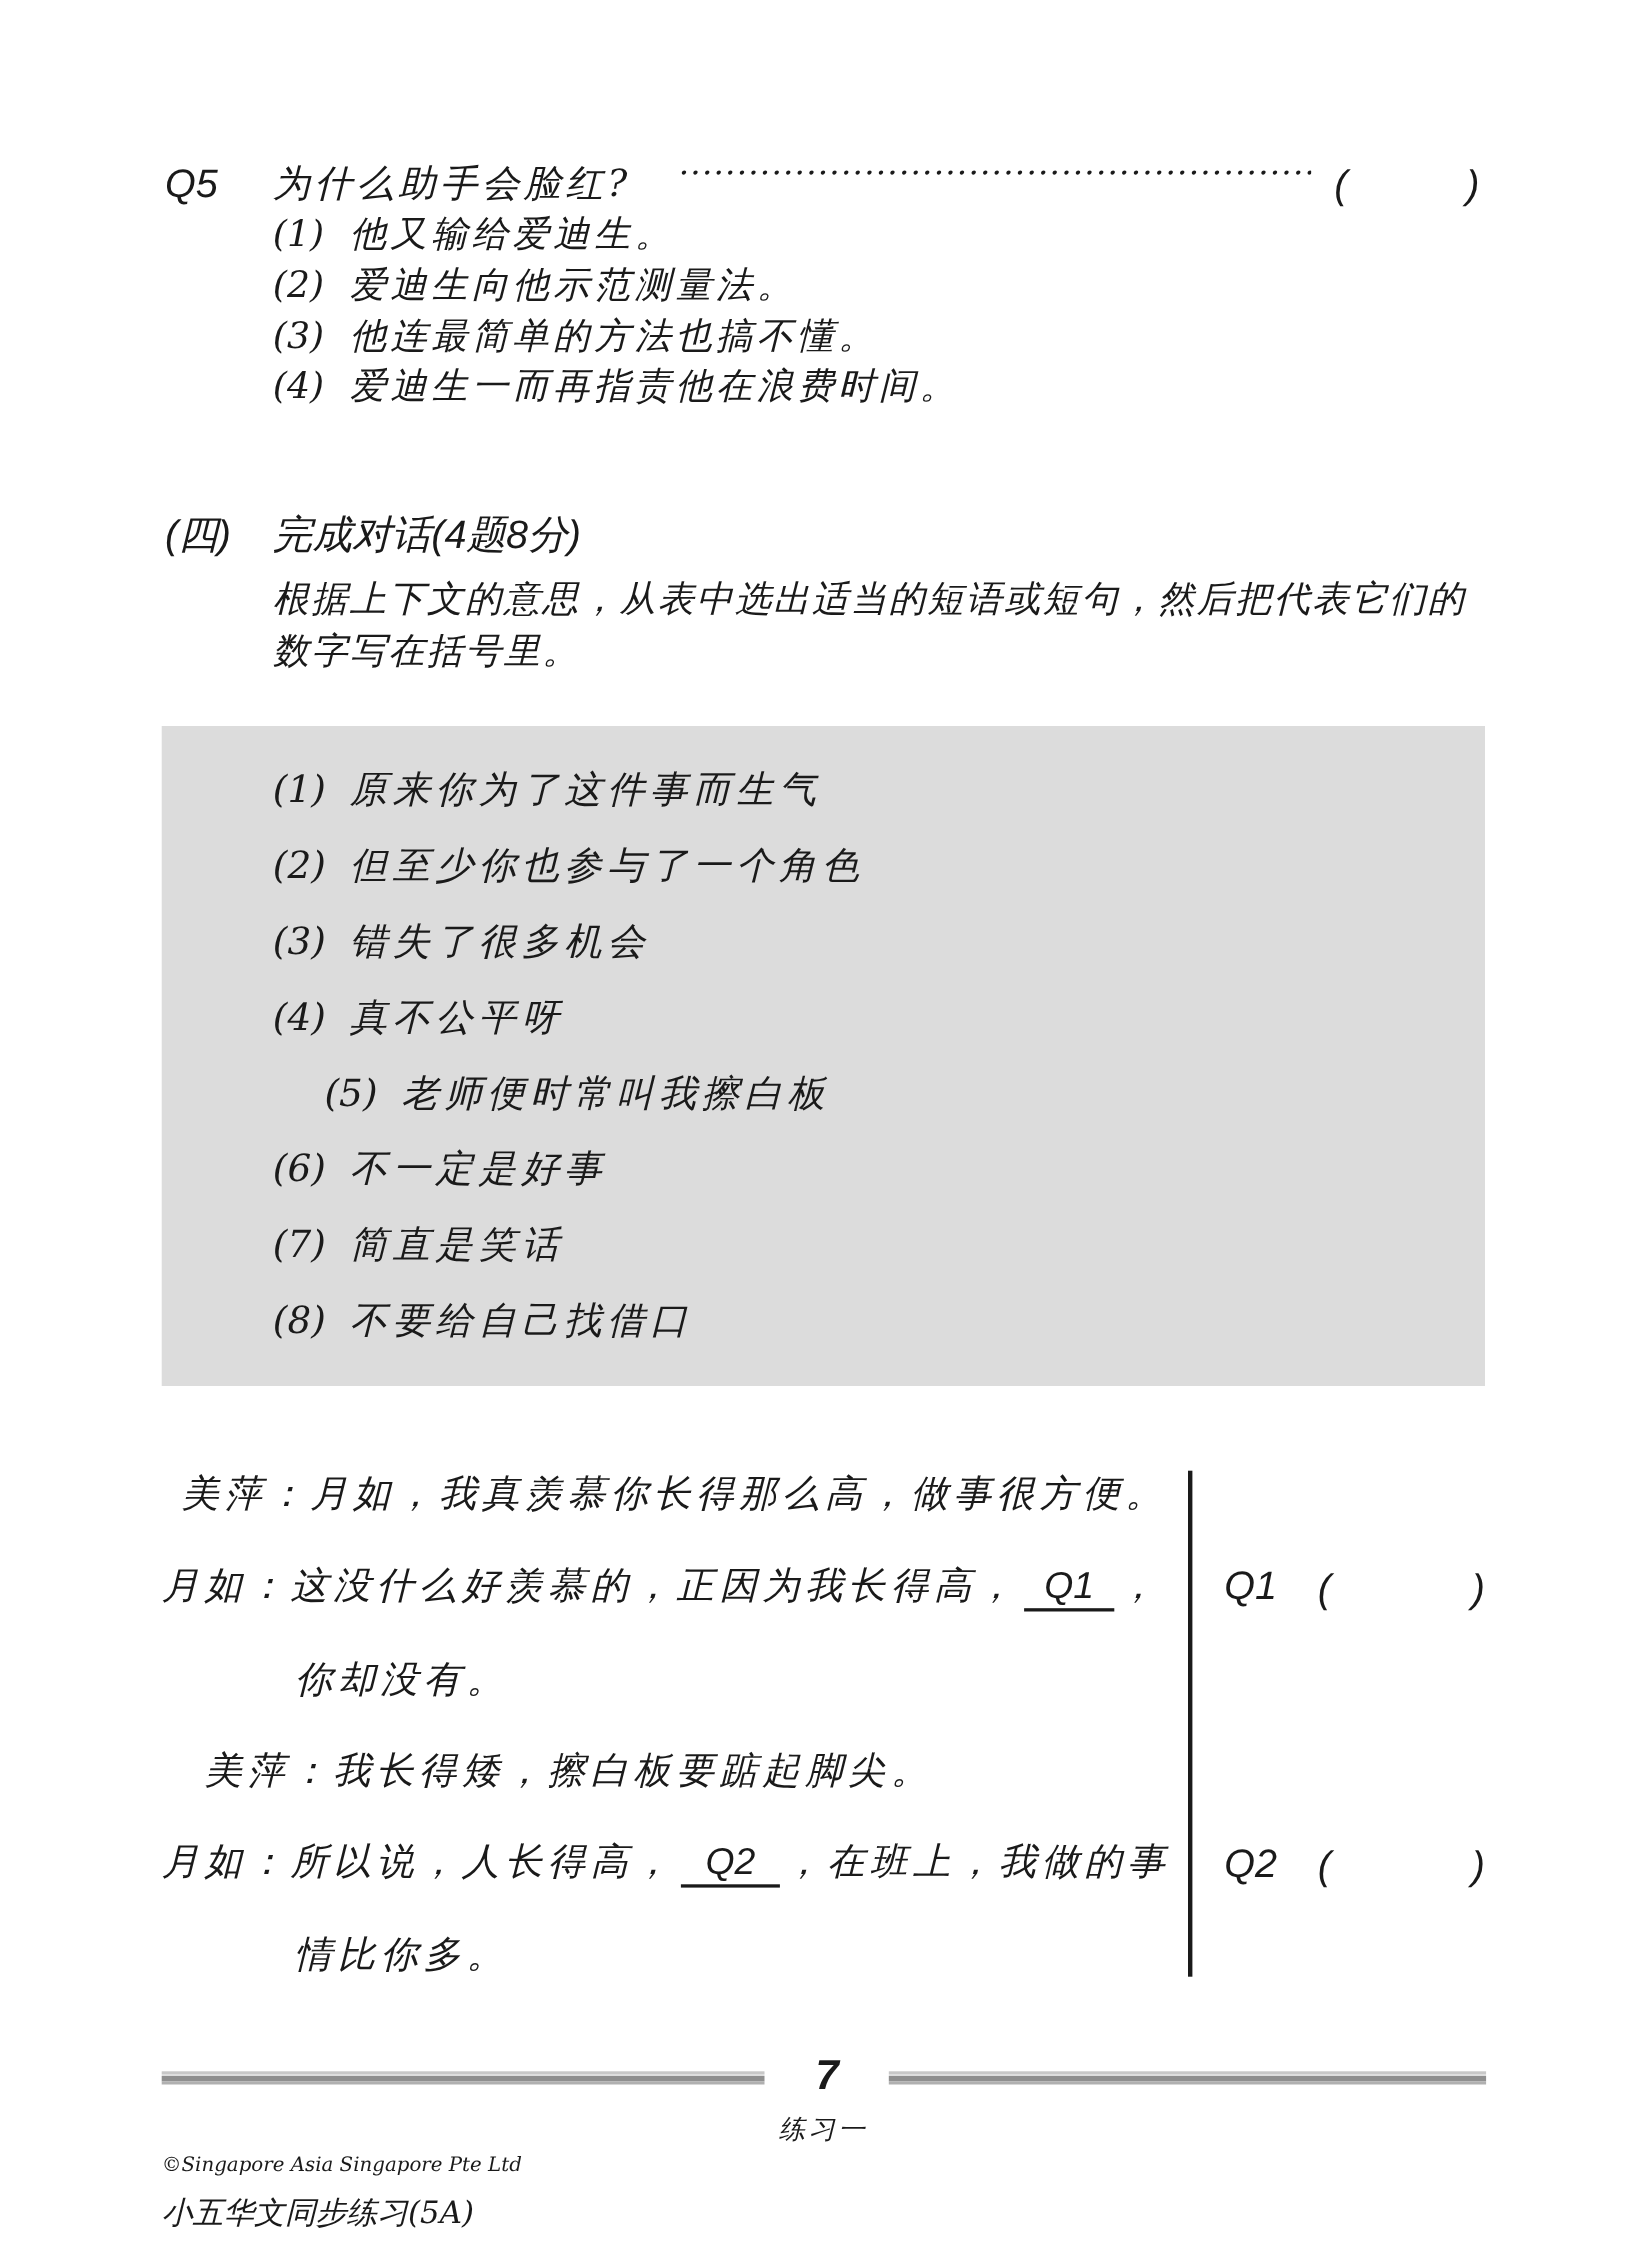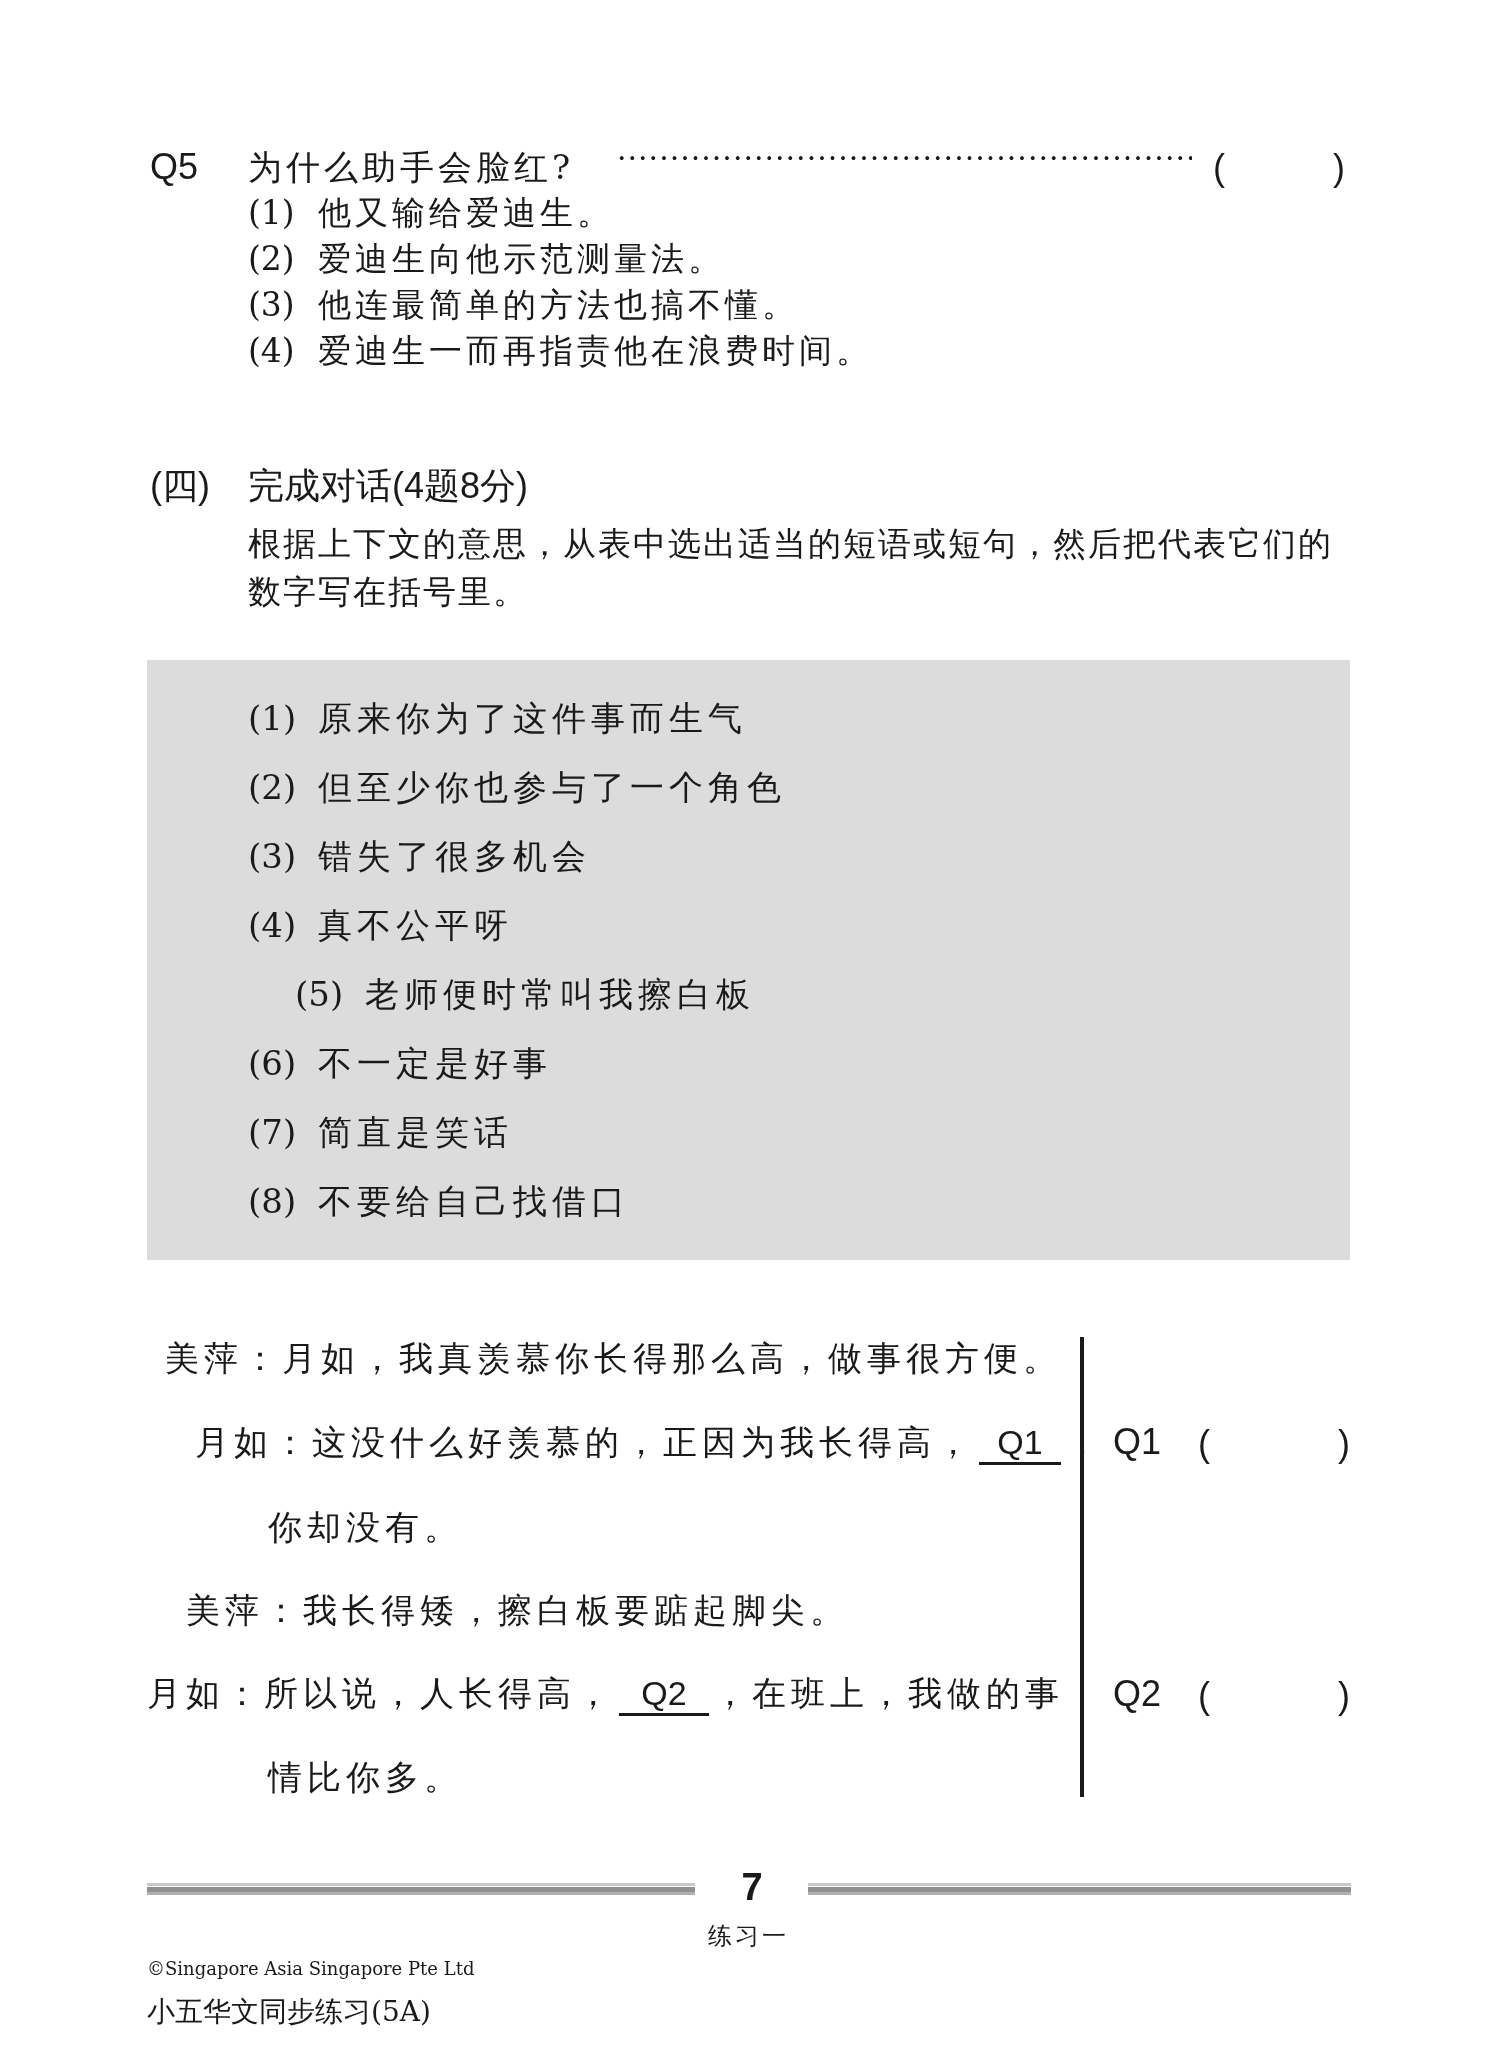--- a/index.html
+++ b/index.html
@@ -11,21 +11,21 @@
       width: 1499px;
       height: 2048px;
       position: relative;
       overflow: hidden;
       color: #1a1a1a;
       font-family: "DejaVu Serif", "Liberation Serif", serif;
     }
     .sans {
       font-family: "Liberation Sans", "DejaVu Sans", sans-serif;
     }
-    .abs { position: absolute; }
+    .abs { position: absolute; font-style: italic; }
 
     
     .q5-num {
       left: 150px; top: 145px;
       font-size: 36px;
       line-height: 44px;
     }
     .q5-question {
       left: 248px; top: 145px;
       font-size: 34px;
@@ -223,21 +223,21 @@
 <div class="abs phrase" style="top:1108px;">
   <span class="num">(7)</span><span>简直是笑话</span>
 </div>
 <div class="abs phrase" style="top:1177px;">
   <span class="num">(8)</span><span>不要给自己找借口</span>
 </div>
 
 <div class="abs dlg-line" style="top:1333px;margin-left:18px;">
   <span>美萍：</span><span>月如，我真羡慕你长得那么高，做事很方便。</span>
 </div>
-<div class="abs dlg-line" style="top:1417px;margin-left:48px;">
+<div class="abs dlg-line" style="top:1417px;">
   <span>月如：</span><span>这没什么好羡慕的，正因为我长得高，</span><span class="blank q1">Q1</span><span>，</span>
 </div>
 <div class="abs dlg-cont" style="top:1502px;">你却没有。</div>
 <div class="abs dlg-line" style="top:1585px;margin-left:39px;">
   <span>美萍：</span><span>我长得矮，擦白板要踮起脚尖。</span>
 </div>
 <div class="abs dlg-line" style="top:1668px;">
   <span>月如：</span><span>所以说，人长得高，</span><span class="blank q2">Q2</span><span>，在班上，我做的事</span>
 </div>
 <div class="abs dlg-cont" style="top:1752px;">情比你多。</div>

